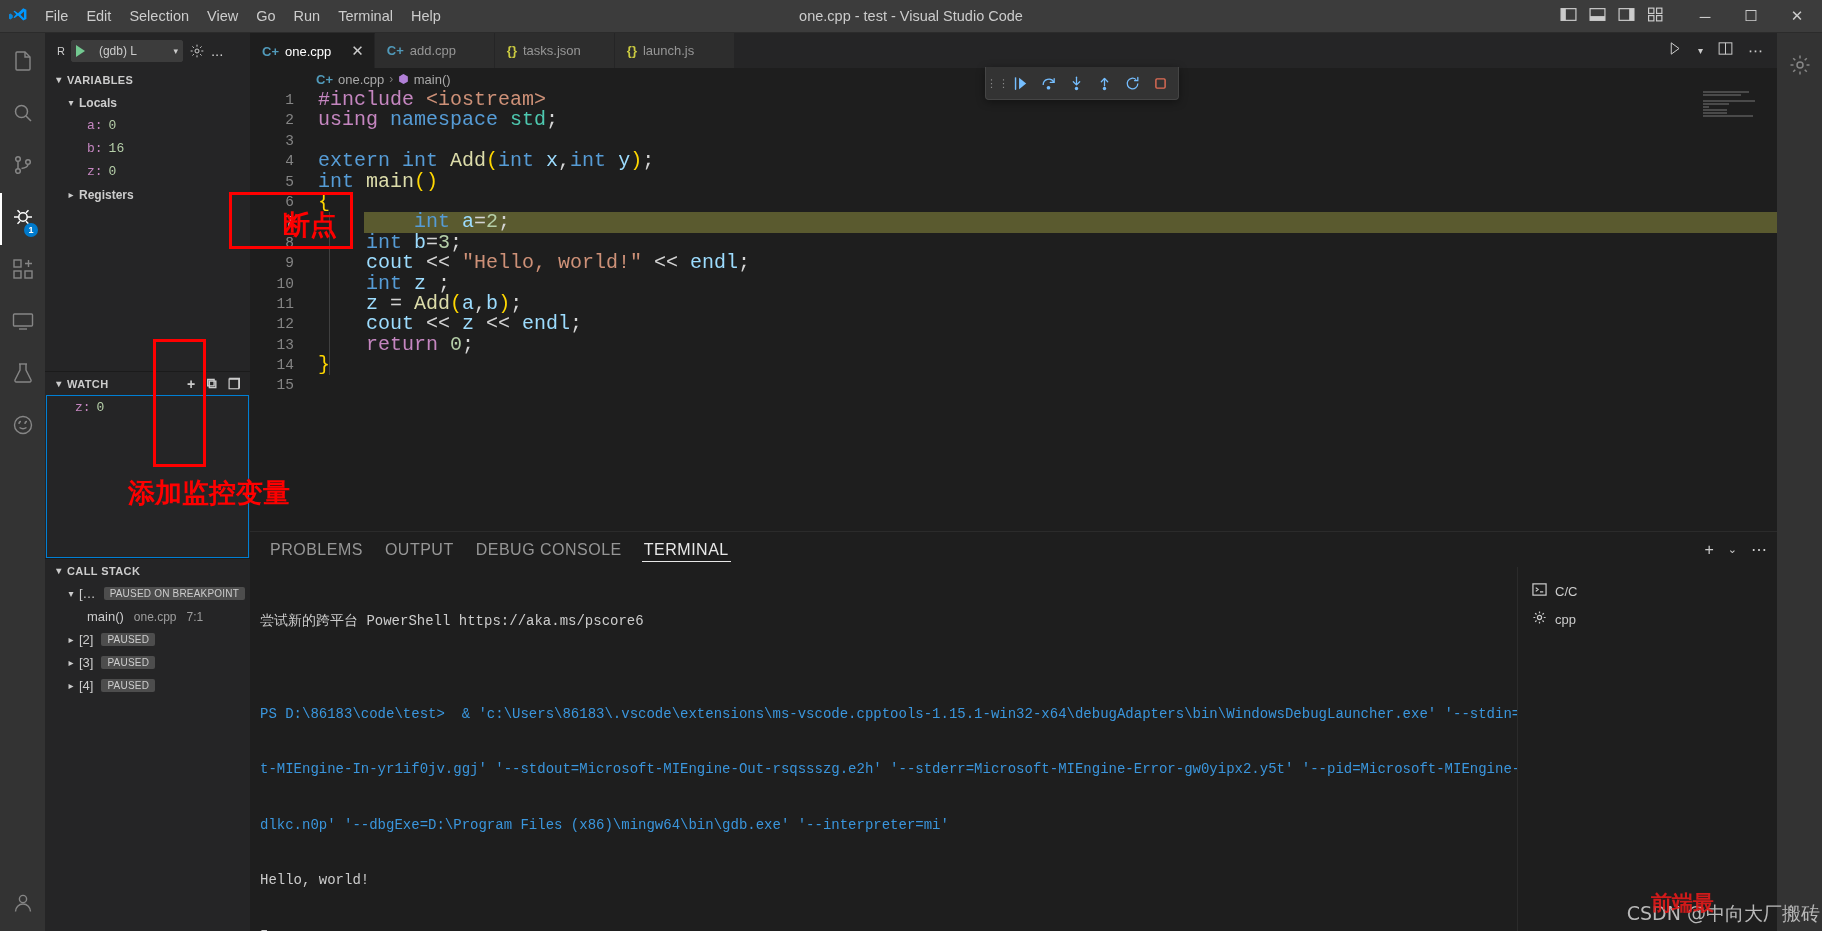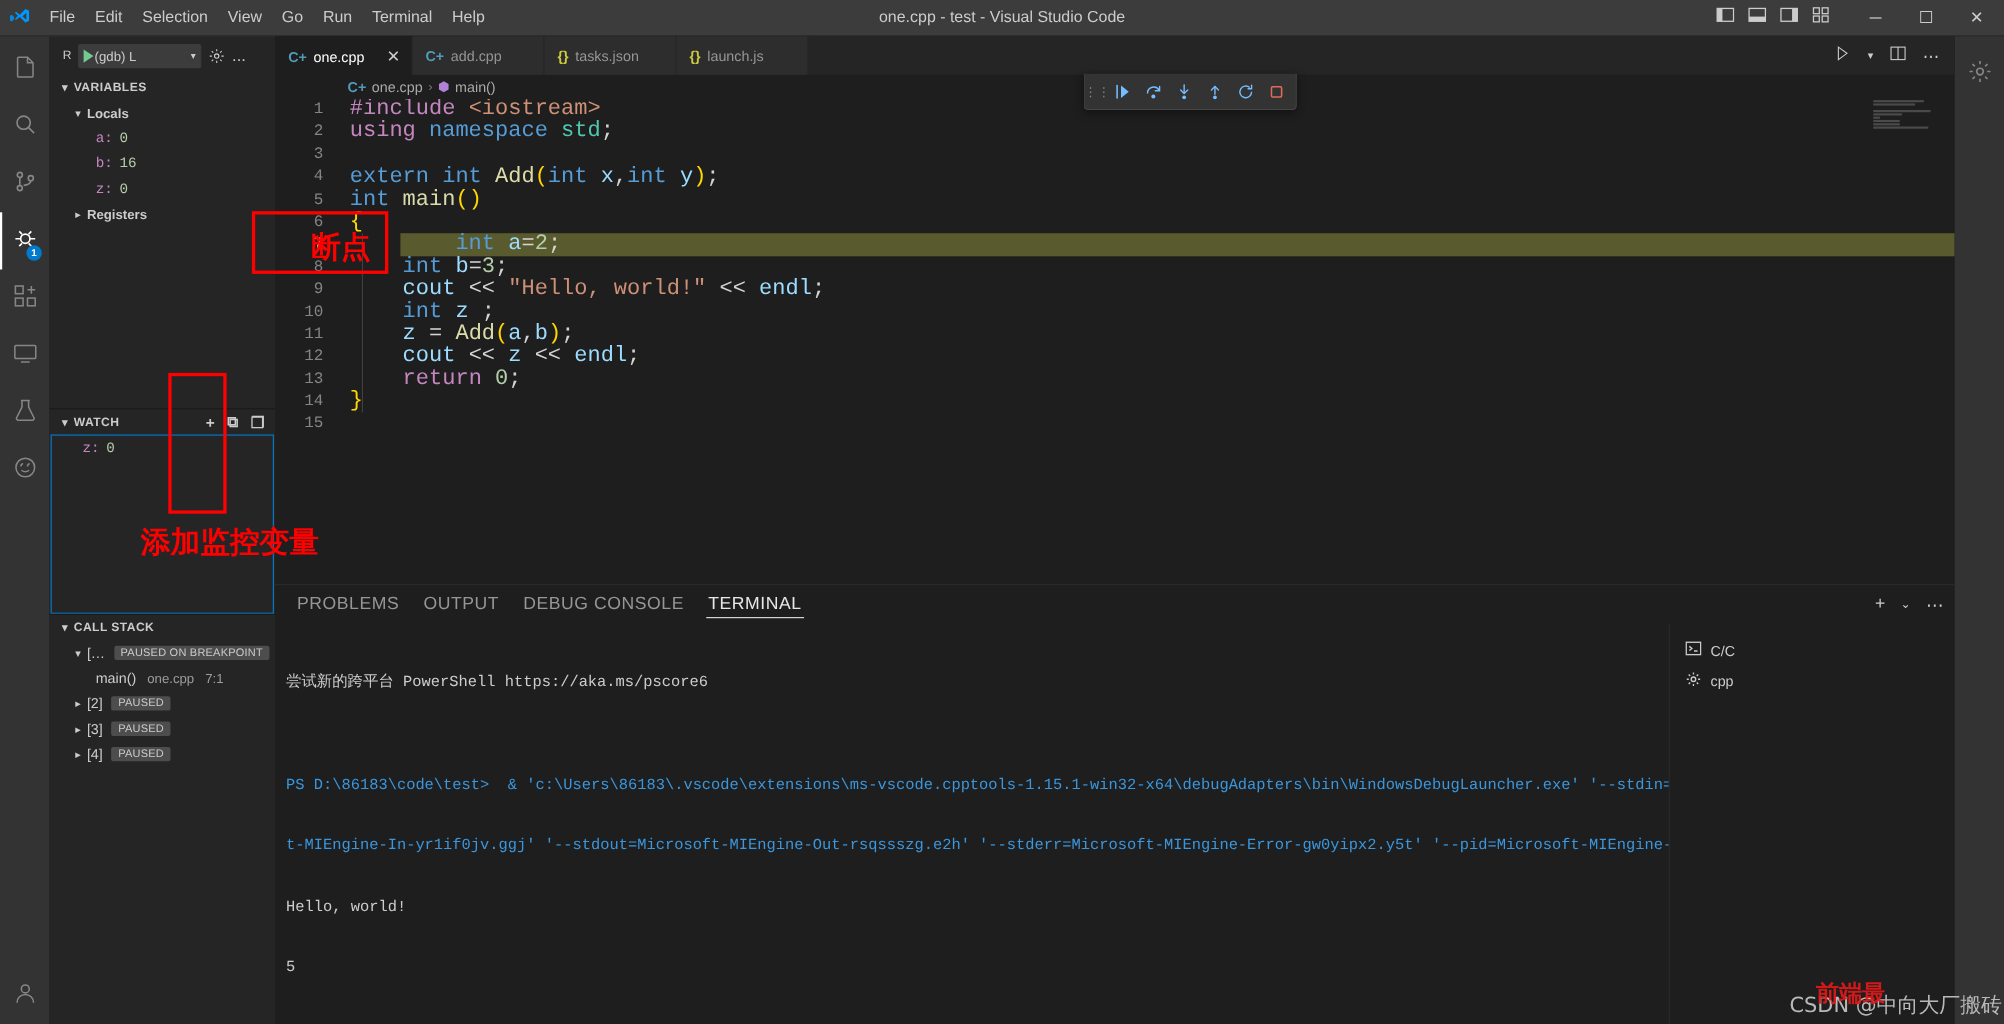--- a/index.html
+++ b/index.html
@@ -63,21 +63,21 @@
     width: 205px; background: #252526; flex: 0 0 205px; display: flex; flex-direction: column;
     min-height: 0;
   }
   .sb-header {
     height: 35px; display: flex; align-items: center; padding: 0 8px 0 12px; gap: 6px;
     flex: 0 0 35px;
   }
   .sb-run-label { font-size: 11px; color: #cccccc; }
   .play-tri { width: 0; height: 0; border-left: 9px solid #73c991; border-top: 6px solid transparent; border-bottom: 6px solid transparent; }
   .sb-select {
-    display: flex; align-items: center; gap: 1px; background: #3c3c3c; border: 1px solid #3c3c3c;
+    display: flex; align-items: center; gap: 14px; background: #3c3c3c; border: 1px solid #3c3c3c;
     height: 22px; padding: 0 4px; border-radius: 2px; font-size: 12px; color: #cccccc; flex: 1;
     max-width: 112px; overflow: hidden; white-space: nowrap;
   }
   .sb-icon { color: #cccccc; font-size: 15px; cursor: pointer; display: flex; align-items: center; }
   .sb-icon svg { width: 16px; height: 16px; }
 
   .section-title {
     height: 23px; display: flex; align-items: center; font-size: 11px; font-weight: bold;
     letter-spacing: .4px; color: #cccccc; padding-left: 6px; user-select: none;
   }
@@ -592,20 +592,21 @@
             <span style="font-size:11px">⌄</span>
             <span>⋯</span>
           </div>
         </div>
         <div class="term-wrap">
           <div class="term">
             <div class="tl t-white">尝试新的跨平台 PowerShell https://aka.ms/pscore6</div>
             <div class="tl t-white"></div>
             <div class="tl t-cyan">PS D:\86183\code\test&gt;  &amp; 'c:\Users\86183\.vscode\extensions\ms-vscode.cpptools-1.15.1-win32-x64\debugAdapters\bin\WindowsDebugLauncher.exe' '--stdin=Microsof</div>
             <div class="tl t-cyan">t-MIEngine-In-yr1if0jv.ggj' '--stdout=Microsoft-MIEngine-Out-rsqssszg.e2h' '--stderr=Microsoft-MIEngine-Error-gw0yipx2.y5t' '--pid=Microsoft-MIEngine-Pid-r5kq</div>
+            <div class="tl t-cyan">dlkc.n0p' '--dbgExe=D:\Program Files (x86)\mingw64\bin\gdb.exe' '--interpreter=mi'</div>
             <div class="tl t-white">Hello, world!</div>
             <div class="tl t-white">5</div>
             
             
             
             
             
             
           </div>
           <div class="term-side">

